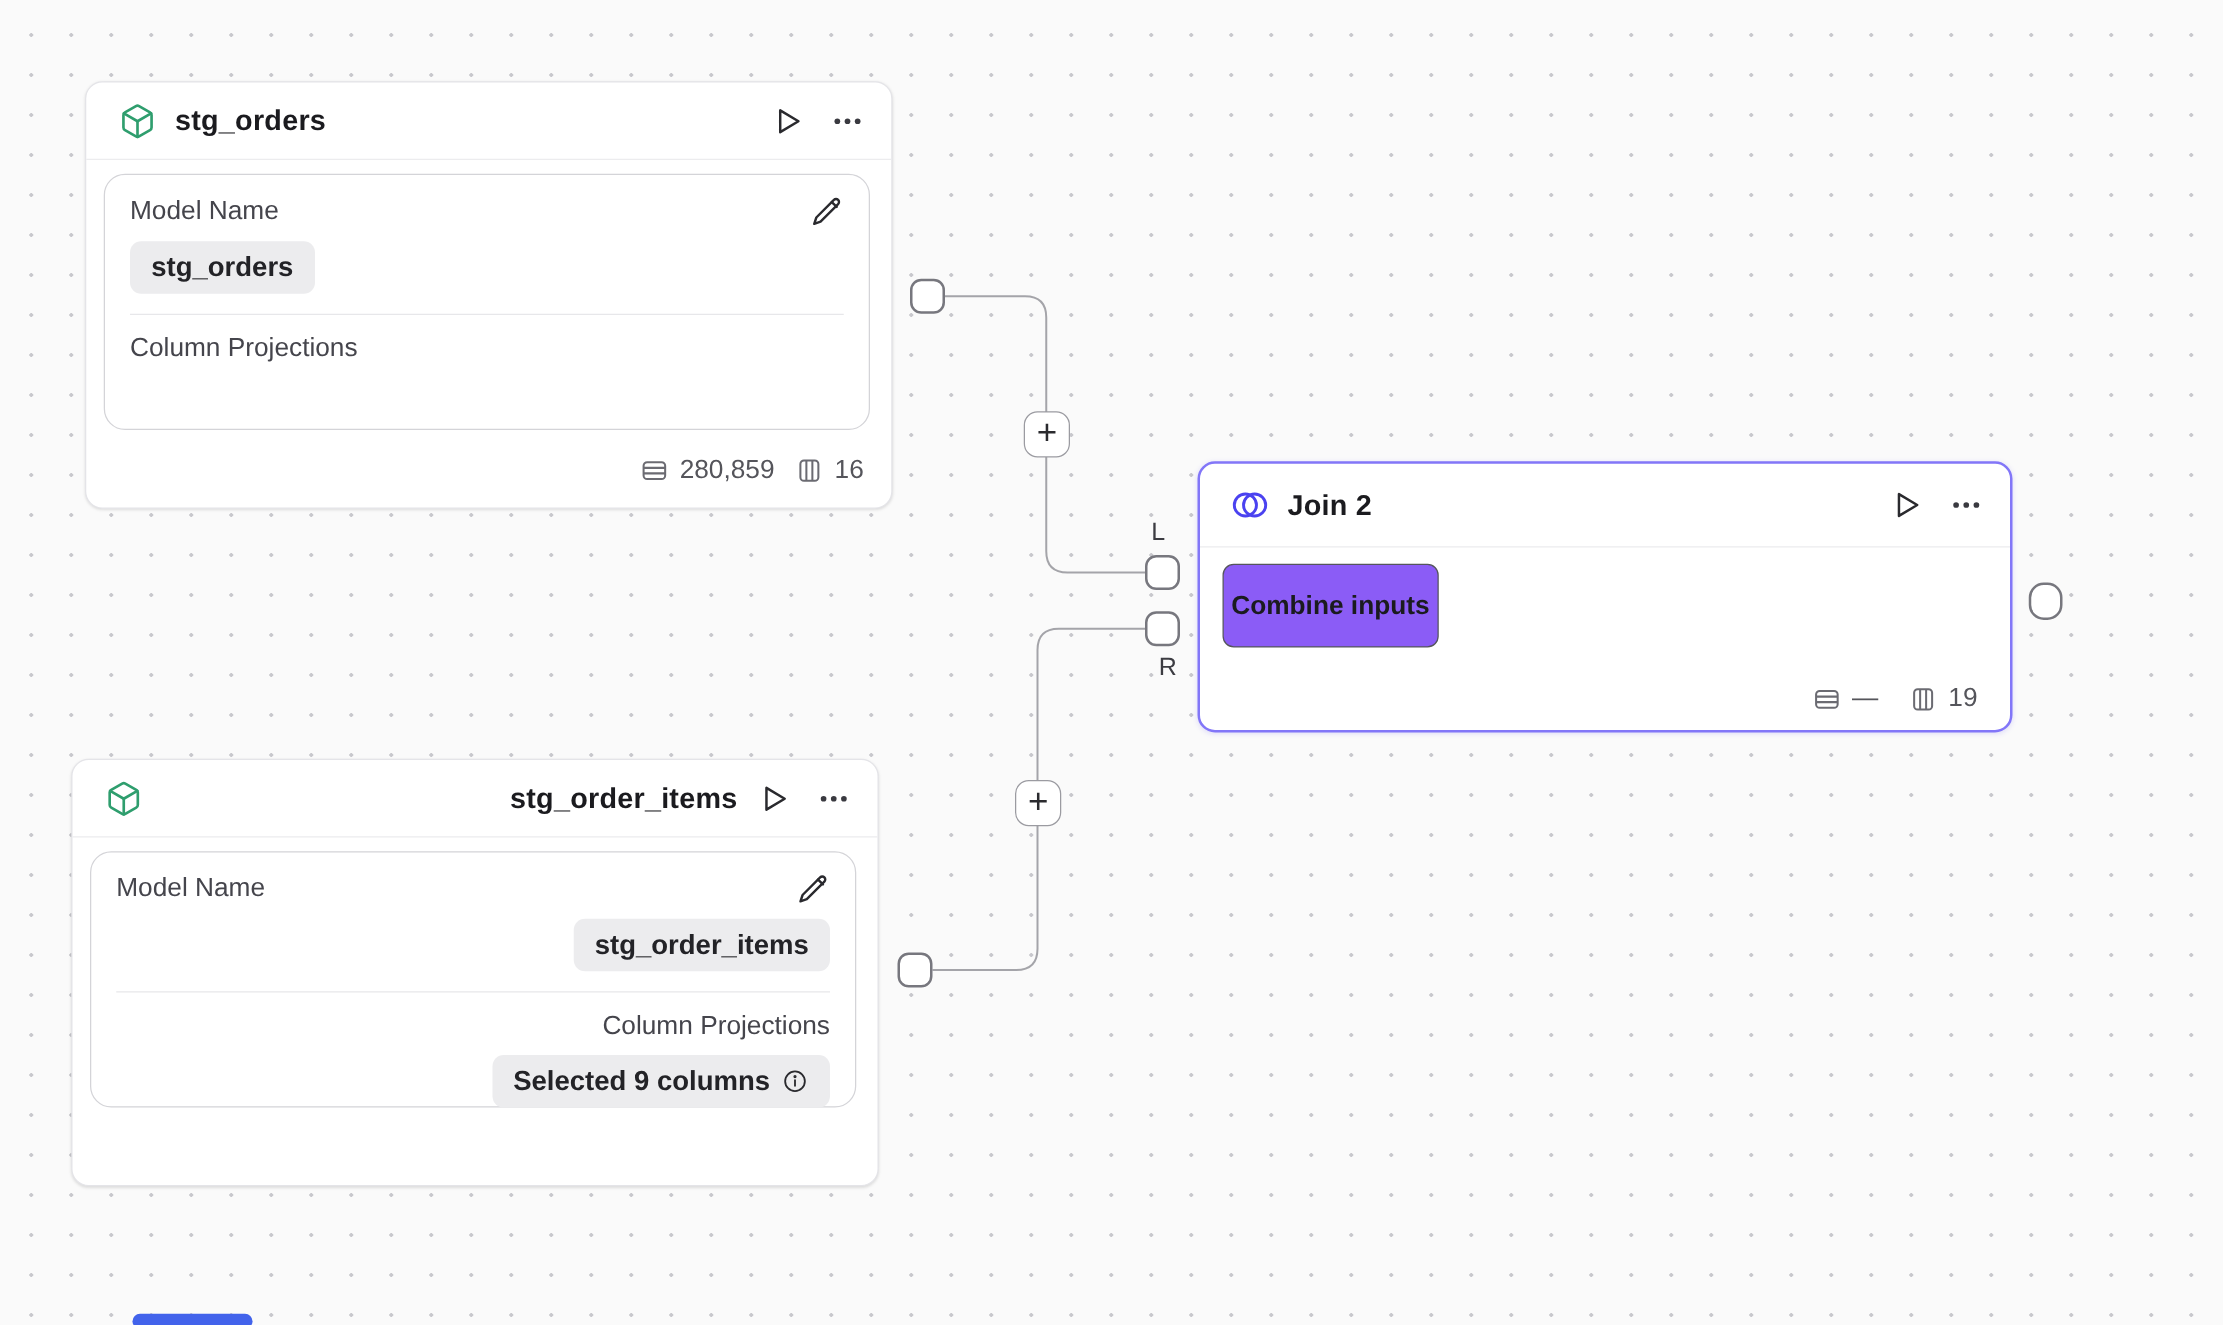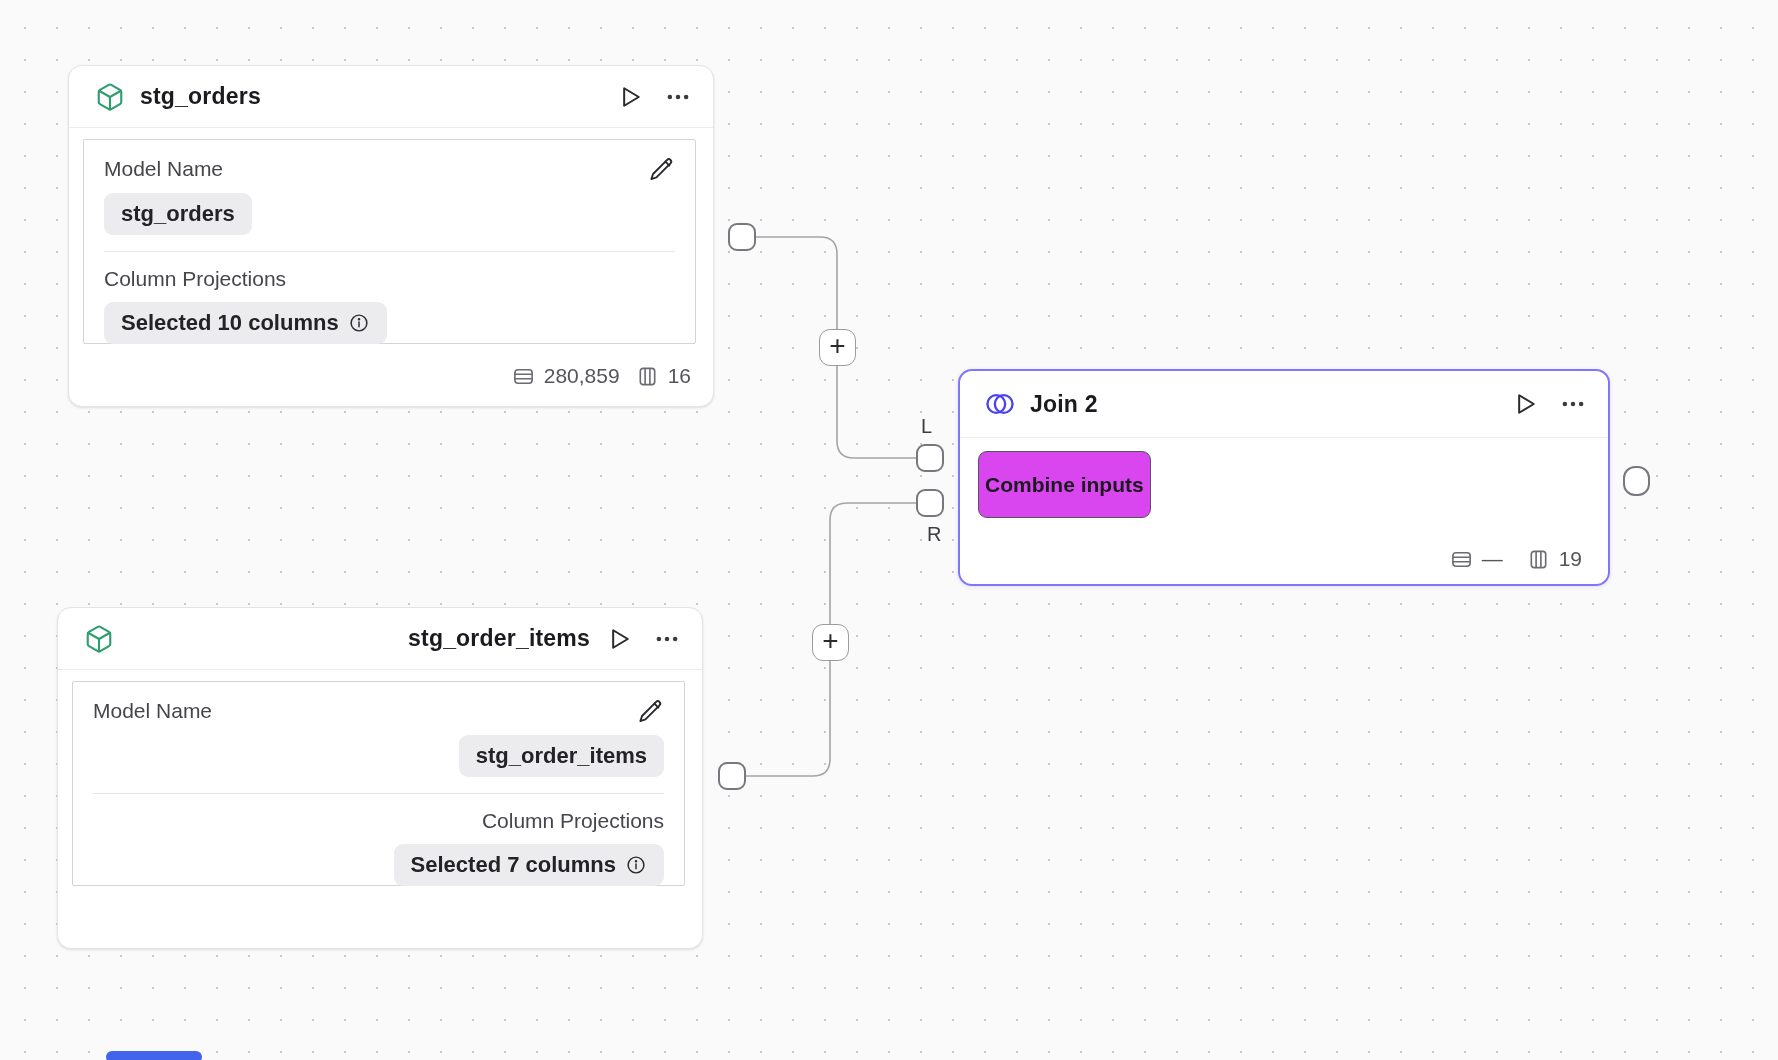--- a/index.html
+++ b/index.html
@@ -22,33 +22,33 @@
   #node-stg-order-items{left:57px;top:607px;text-align:right;}
   #node-join{left:958px;top:369px;width:652px;height:217px;border:2px solid #8276f8;
              box-shadow:0 1px 4px rgba(110,98,245,.18);}
   .node-header{display:flex;align-items:center;height:61px;padding:0 22px 0 26px;gap:15px;}
   #node-join .node-header{height:66px;padding:0 22px 0 24px;gap:14px;}
   .node-title{flex:1;font-size:23px;font-weight:600;color:#1b1b1f;letter-spacing:.2px;white-space:nowrap;}
   .header-actions{display:flex;align-items:center;gap:21px;}
   .icon-btn{display:flex;align-items:center;justify-content:center;background:none;border:none;padding:0;cursor:pointer;}
   .node-divider{height:1px;background:#ececee;}
   
-  .inner-card{margin:11px 17px 0 14px;height:205px;border:1.5px solid #d4d4d8;border-radius:2px;
+  .inner-card{margin:11px 17px 0 14px;height:205px;border:1.5px solid #d4d4d8;border-radius:17px;
               padding:16px 20px;box-sizing:border-box;}
   .card-row{display:flex;justify-content:space-between;align-items:flex-start;}
   .field-label{font-size:21px;font-weight:400;color:#45454c;line-height:1.25;}
   .pill{display:inline-flex;align-items:center;gap:9px;background:#ececee;border-radius:9px;
         padding:8px 17px;margin-top:10px;font-size:22px;font-weight:700;color:#232327;white-space:nowrap;}
   .card-divider{height:1px;background:#e7e7ea;margin:16px 0 14px;}
   
   .node-footer{display:flex;align-items:center;justify-content:flex-end;height:64px;padding:0 22px;gap:16px;}
   .stat{display:flex;align-items:center;gap:9px;font-size:21px;font-weight:400;color:#55555b;}
   
   .combine-btn{display:flex;align-items:center;justify-content:center;margin:13px 18px 0;height:67px;
-               background:#d946ef;border:1.5px solid #55555c;border-radius:9px;
+               background:#8b5cf6;border:1.5px solid #55555c;border-radius:9px;
                font-family:"Liberation Sans",sans-serif;font-size:21px;font-weight:700;color:#1b1b1f;cursor:pointer;}
   .join-footer{position:absolute;right:26px;bottom:13px;display:flex;align-items:center;gap:24px;}
   
   #wires{position:absolute;left:0;top:0;z-index:1;pointer-events:none;}
   .port{position:absolute;width:28px;height:28px;background:#fff;border:2px solid #77777e;
         border-radius:9px;box-sizing:border-box;z-index:3;}
   #port-join-out{width:27px;height:30px;border-radius:12px;}
   .plus-btn{position:absolute;width:37px;height:37px;background:#fff;border:1.6px solid #9b9ba1;
             border-radius:11px;display:flex;align-items:center;justify-content:center;
             font-size:28px;line-height:1;color:#2a2a2e;box-sizing:border-box;z-index:4;
@@ -111,30 +111,20 @@
                 <path d="M15.5 5 19 8.5"></path>
               </svg>
           </span>
         </button>
       </div>
       <span class="pill">
         <span>stg_orders</span>
       </span>
       <div class="card-divider"></div>
       <div class="field-label">Column Projections</div>
-      <span class="pill">
-        <span>Selected 10 columns</span>
-        <span style="display:flex;">
-          <svg viewBox="0 0 24 24" width="22" height="22" fill="none" stroke="#2a2a2e" stroke-width="1.6">
-              <circle cx="12" cy="12" r="8.6"></circle>
-              <path d="M12 11v5" stroke-linecap="round"></path>
-              <circle cx="12" cy="7.9" r="0.6" fill="#2a2a2e"></circle>
-            </svg>
-        </span>
-      </span>
     </div>
 
     <div class="node-footer">
       <span class="stat">
         <span style="display:flex;">
           <svg viewBox="0 0 24 24" width="23" height="23" fill="none" stroke="#6b6b72" stroke-width="1.7">
               <rect x="3" y="5" width="18" height="14" rx="3"></rect>
               <path d="M3 9.7h18M3 14.3h18"></path>
             </svg>
         </span>
@@ -194,21 +184,21 @@
               </svg>
           </span>
         </button>
       </div>
       <span class="pill">
         <span>stg_order_items</span>
       </span>
       <div class="card-divider"></div>
       <div class="field-label">Column Projections</div>
       <span class="pill">
-        <span>Selected 7 columns</span>
+        <span>Selected 9 columns</span>
         <span style="display:flex;">
           <svg viewBox="0 0 24 24" width="22" height="22" fill="none" stroke="#2a2a2e" stroke-width="1.6">
               <circle cx="12" cy="12" r="8.6"></circle>
               <path d="M12 11v5" stroke-linecap="round"></path>
               <circle cx="12" cy="7.9" r="0.6" fill="#2a2a2e"></circle>
             </svg>
         </span>
       </span>
     </div>
 

